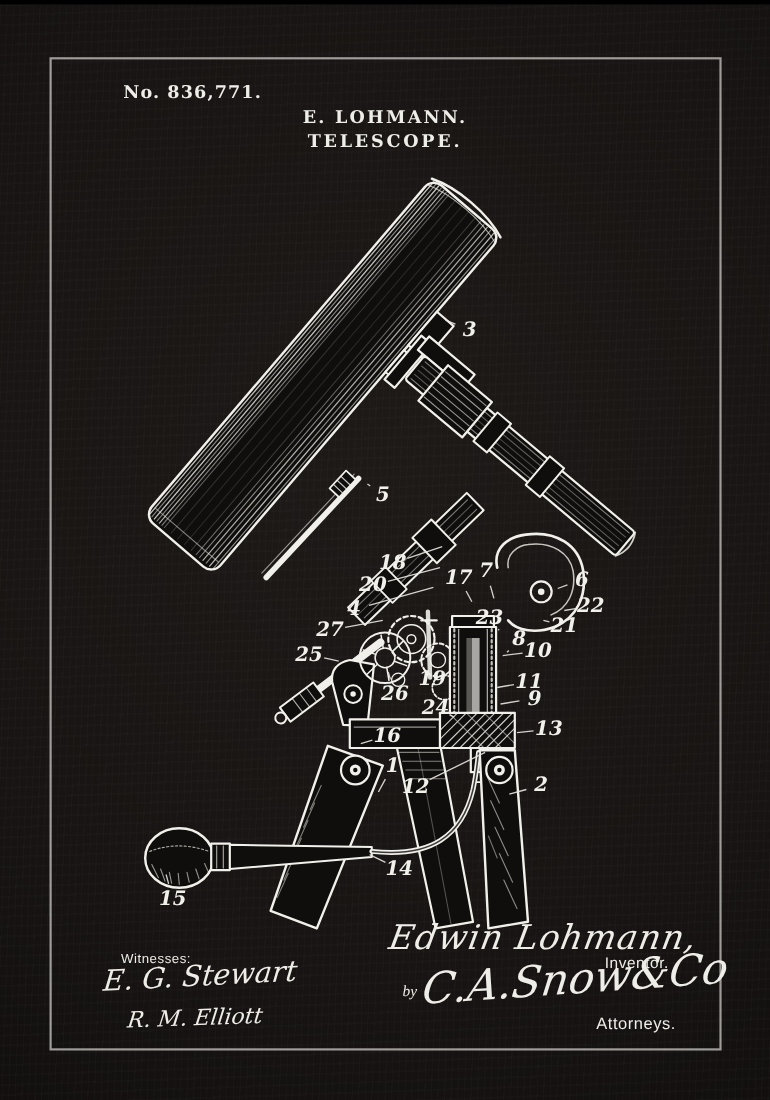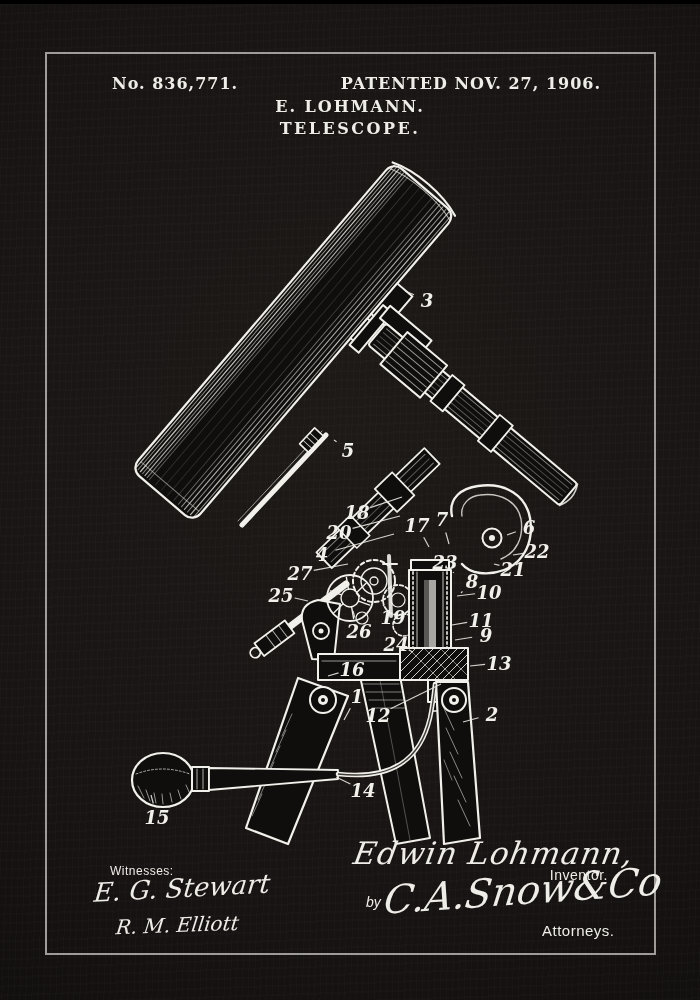--- a/index.html
+++ b/index.html
@@ -24,39 +24,38 @@
   .patdate{right:99px;top:70px;font-size:16px;letter-spacing:1px;}
   .invname{left:0;right:0;top:93px;text-align:center;font-size:16px;letter-spacing:2px;}
   .invtitle{left:0;right:0;top:115px;text-align:center;font-size:16px;letter-spacing:2.5px;}
   .appline{left:0;right:0;top:139px;text-align:center;font-size:11px;letter-spacing:1px;}
   .witnesses{left:110px;top:860px;font-size:12px;letter-spacing:.5px;}
   .script{font-family:"DejaVu Serif", serif;font-style:italic;}
   .wsig1{left:94px;top:869px;font-size:26px;transform:rotate(-3deg) skewX(-9deg);}
   .wsig2{left:116px;top:909px;font-size:20px;transform:rotate(-2deg) skewX(-9deg);}
   .isig{left:354px;top:831px;font-size:31px;letter-spacing:1px;transform:skewX(-10deg);}
   .invlabel{right:92px;top:863px;font-size:14px;letter-spacing:.5px;}
-  .bylabel{left:366px;top:890px;font-size:14px;font-style:italic;}
+  .bylabel{left:366px;top:890px;font-size:14px;font-style:italic;font-family:Liberation Serif, serif;}
   .asig{left:384px;top:864px;font-size:39px;transform:rotate(-4deg) skewX(-11deg);}
   .attlabel{left:542px;top:918px;font-size:15px;letter-spacing:.5px;}
   svg.draw{position:absolute;inset:0;}
   .s{stroke:#f2f0ea;fill:none;stroke-linecap:round;stroke-linejoin:round;}
   .f{fill:#100e0d;stroke:#f2f0ea;stroke-linejoin:round;}
   .plabel{fill:#f2f0ea;font-family:"DejaVu Serif",serif;font-style:italic;font-weight:bold;
           font-size:18px;text-anchor:middle;dominant-baseline:central;}
   .leader{stroke:#e9e7e1;stroke-width:1.2;opacity:.9;fill:none;}
 </style>
 </head>
 <body>
 
 <div class="poster">
   <div class="texture"></div>
   <div class="frame"></div>
 
   <div class="txt slab patno">No. 836,771.</div>
-  <div class="txt slab patdate">PATENTED NOV. 27, 1906.</div>
   <div class="txt slab invname">E. LOHMANN.</div>
   <div class="txt slab invtitle">TELESCOPE.</div>
 
   <svg class="draw" viewBox="0 0 700 1000">
 
     <g transform="translate(166,487) rotate(-49.5)">
       <rect x="-6" y="-41" width="404" height="82" rx="11" class="f" stroke-width="2.2"></rect>
       <line class="s" x1="-2" y1="-38" x2="396" y2="-38" stroke-width="1.2" opacity=".8"></line>
       <line class="s" x1="-2" y1="-35" x2="396" y2="-35" opacity=".55" stroke-width="1"></line>
       <line class="s" x1="-2" y1="-32" x2="396" y2="-32" stroke-width="1.2" opacity=".8"></line>

